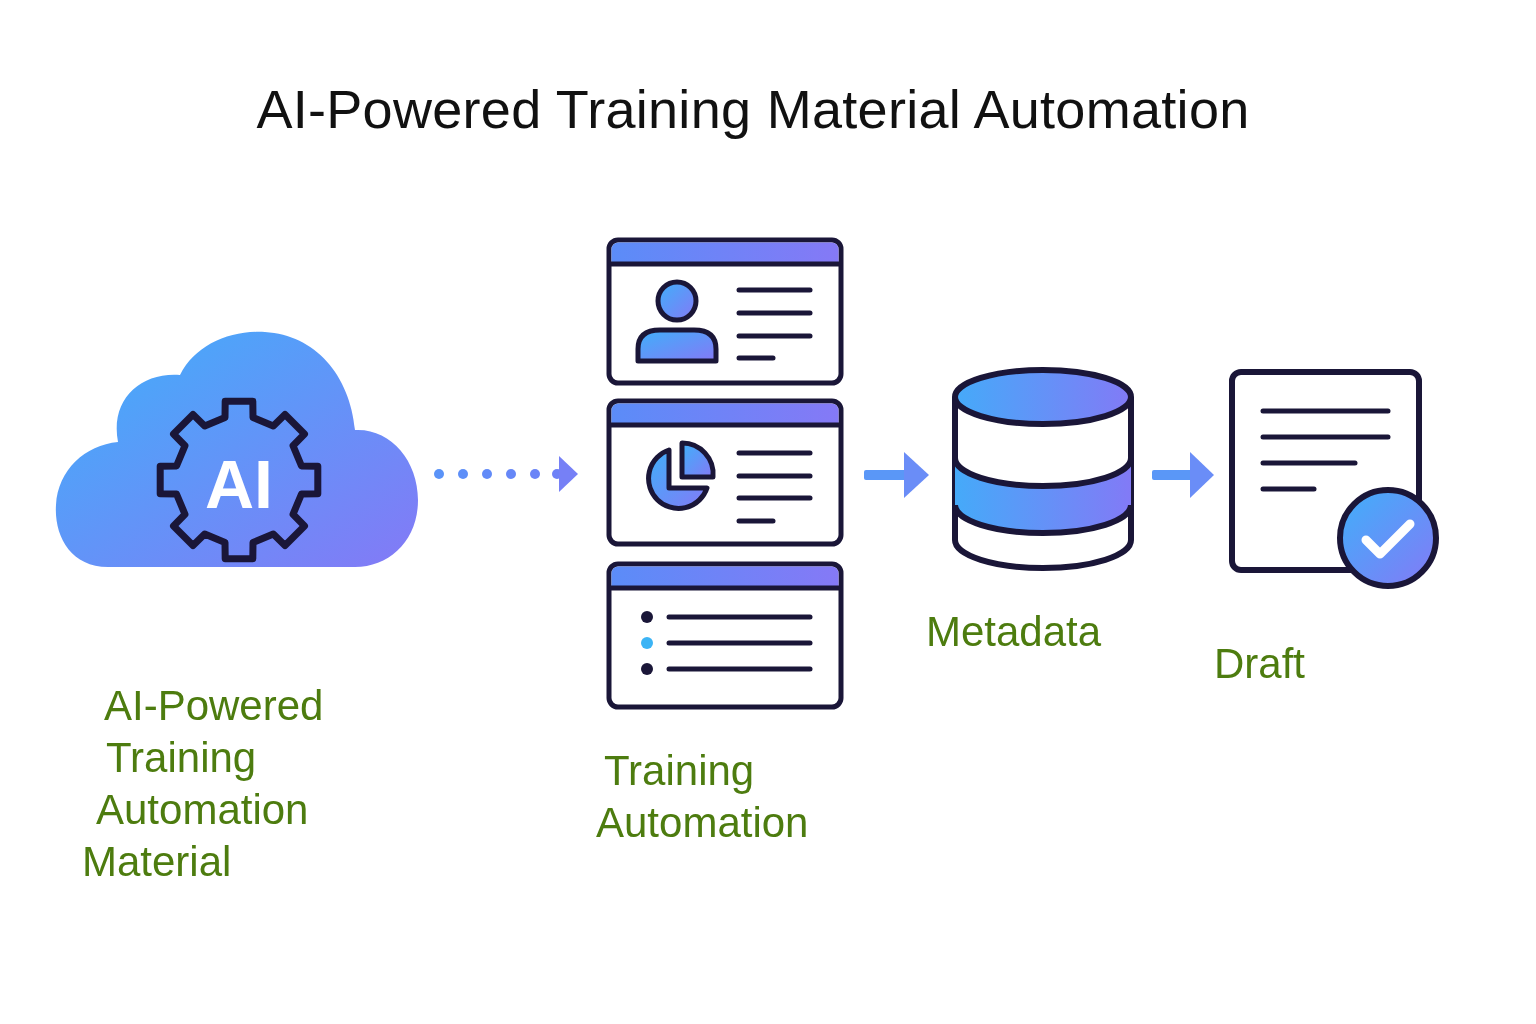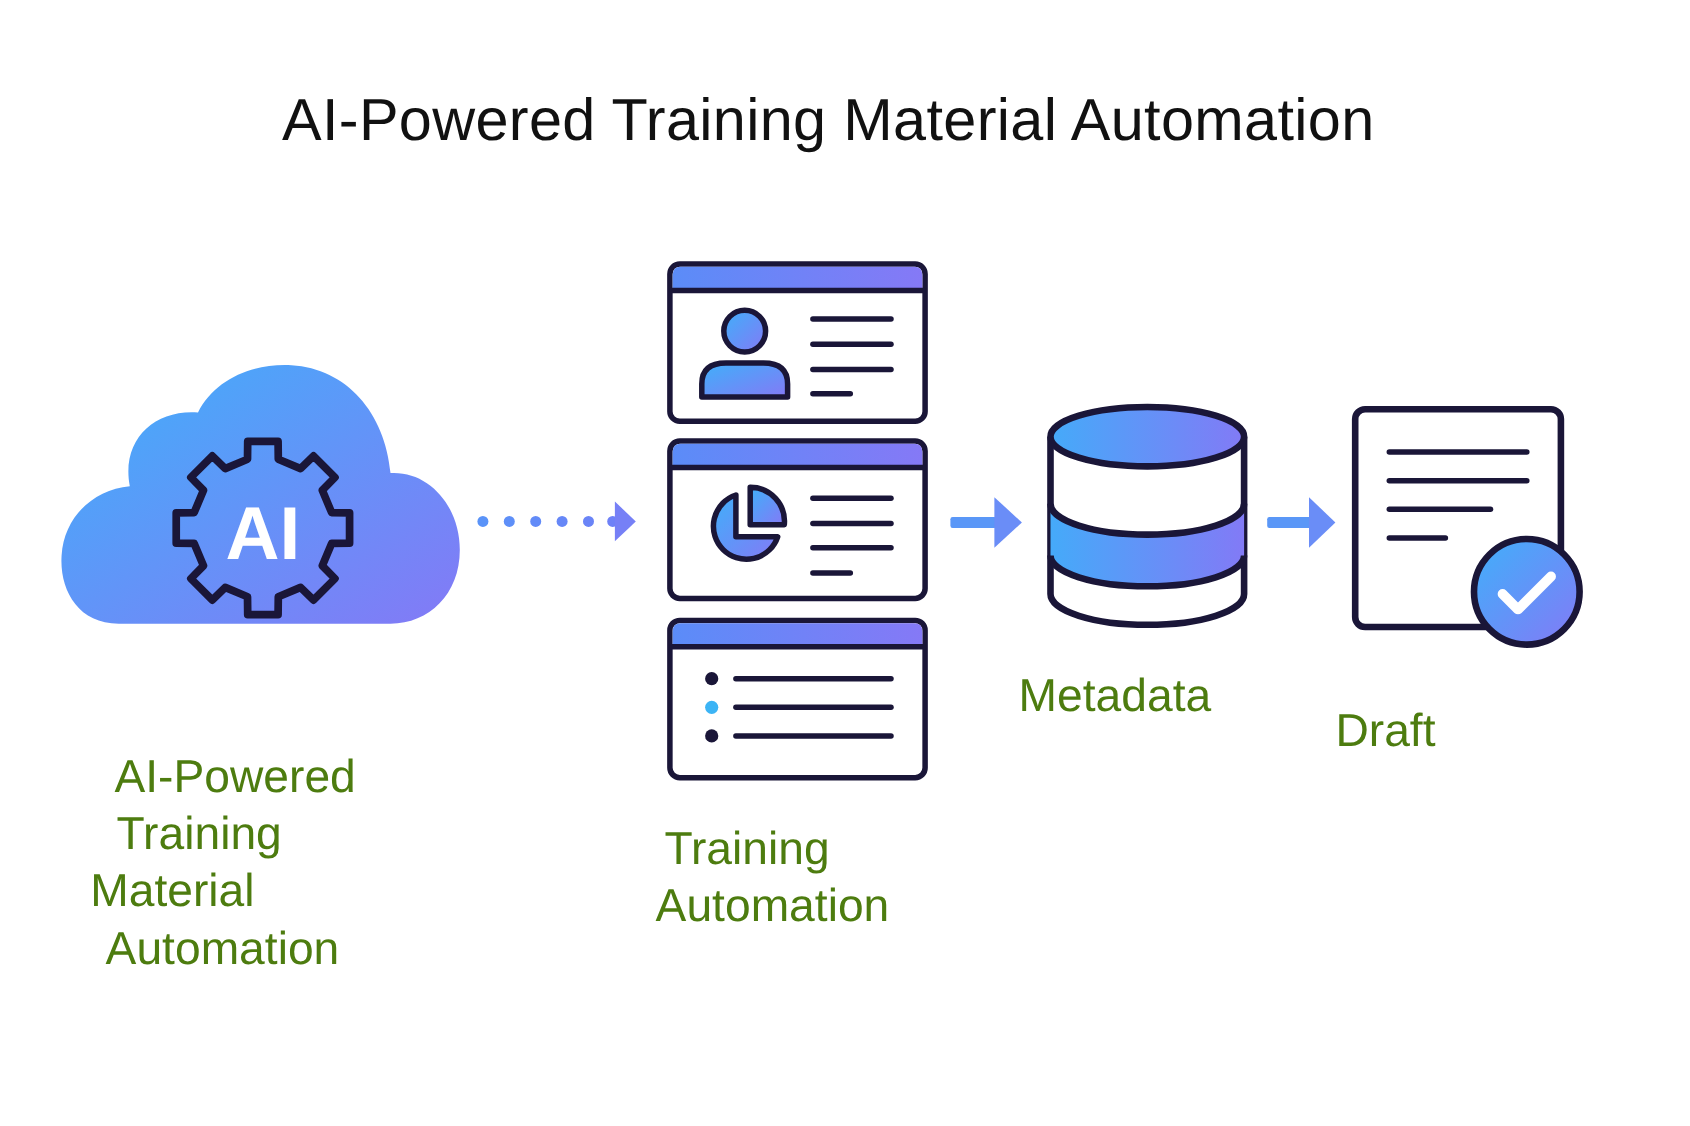--- a/index.html
+++ b/index.html
@@ -135,22 +135,22 @@
     <g>
       <circle cx="1388" cy="538" r="48" fill="url(#g1)" stroke="#1a1638" stroke-width="6"></circle>
       <path d="M 1366 540 L 1380 554 L 1410 524" fill="none" stroke="#ffffff" stroke-width="9" stroke-linecap="round" stroke-linejoin="round"></path>
     </g>
   </g>
 </svg>
 
 <div class="label" style="left:100px; top:680px; width:280px;">
   <span style="margin-left:4px">AI-Powered</span>
   <span style="margin-left:6px">Training</span>
+  <span style="margin-left:-4px">Automation</span>
   <span style="margin-left:-18px">Material</span>
-  <span style="margin-left:-4px">Automation</span>
 </div>
 
 <div class="label" style="left:596px; top:745px; width:240px;">
   <span style="margin-left:8px">Training</span>
   <span>Automation</span>
 </div>
 
 <div class="label" style="left:926px; top:606px; width:240px;">
   <span>Metadata</span>
 </div>

